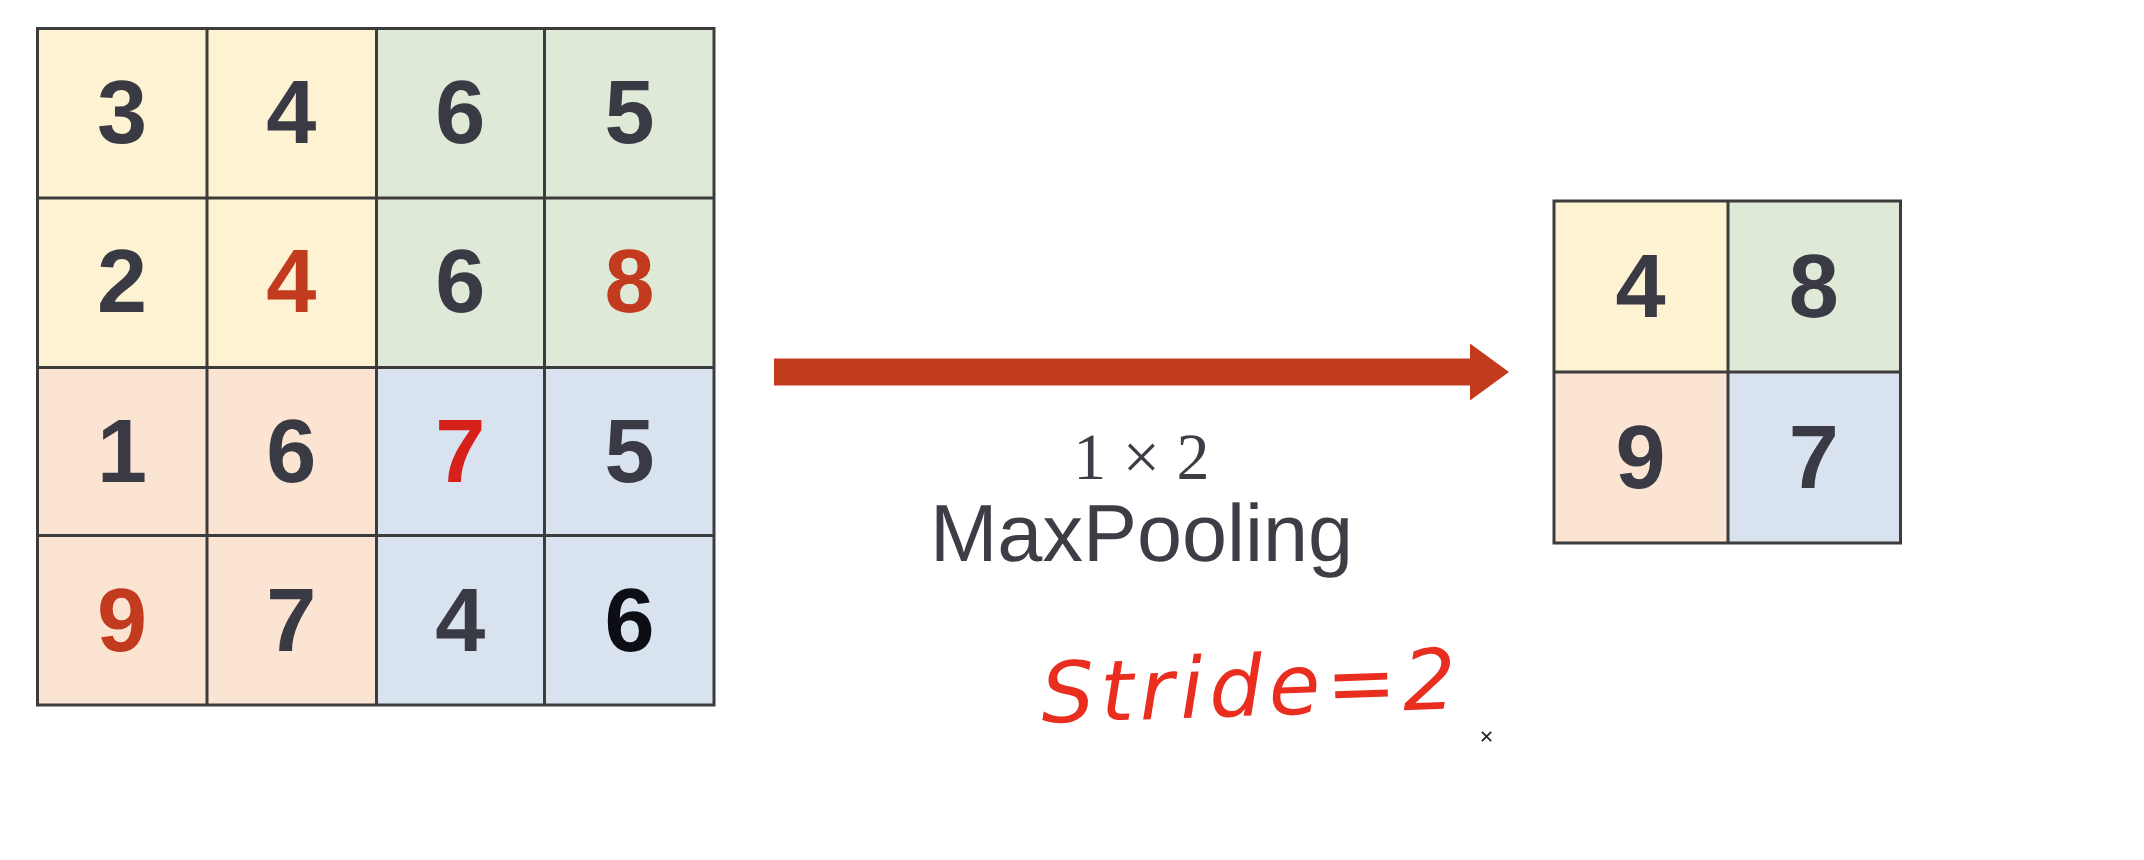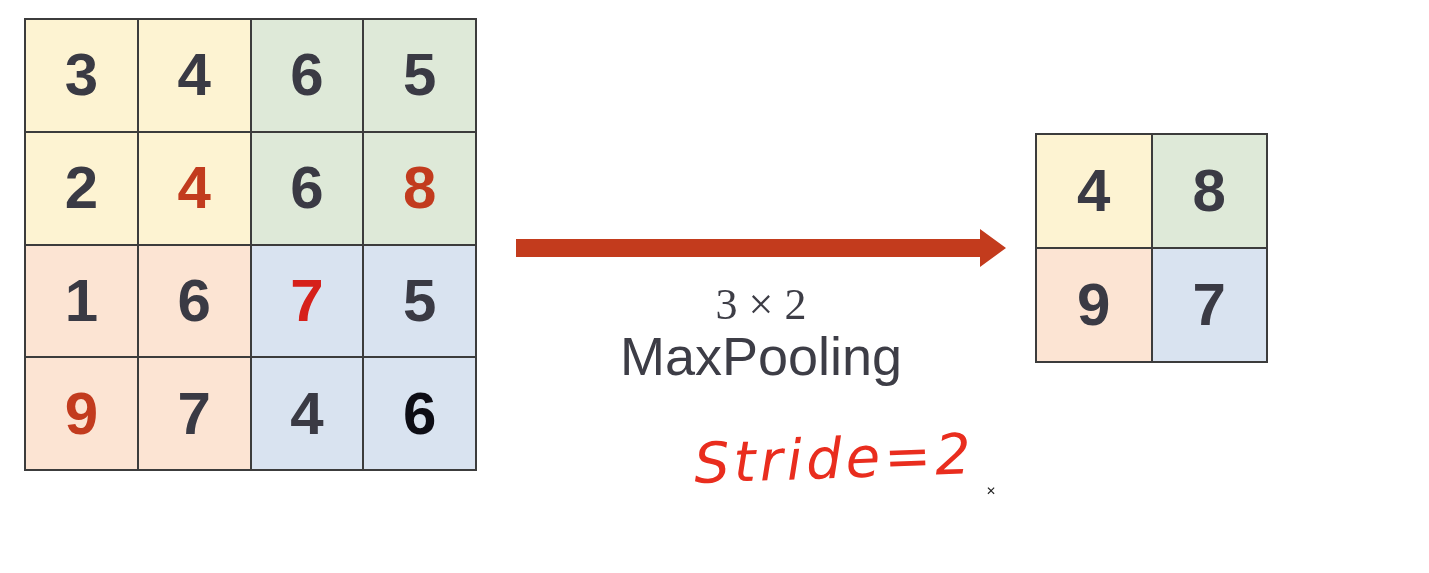--- a/index.html
+++ b/index.html
@@ -130,21 +130,21 @@
       <span class="num" style="color: rgb(13, 13, 21);">6</span>
     </div>
 </div>
 
 <div class="arrow" style="color: rgb(195, 59, 29);">
   <svg width="490" height="40" viewBox="0 0 490 40" aria-hidden="true">
     <path d="M0,11 H464 V1 L490,20 L464,39 V29 H0 Z" fill="currentColor"></path>
   </svg>
 </div>
 
-<div class="op-label op-kernel" style="color: rgb(61, 61, 70);">3 × 2</div>
+<div class="op-label op-kernel" style="color: rgb(61, 61, 70);">1 × 2</div>
 <div class="op-label op-name" style="color: rgb(61, 61, 70);">MaxPooling</div>
 
 <div class="stride" style="color: rgb(233, 45, 30);">Stride=2</div>
 <div class="cursor-mark">✕</div>
 
 <div class="grid output-grid">
   <div class="cell" style="background: rgb(253, 243, 210);">
       <span class="num" style="color: rgb(58, 58, 68);">4</span>
     </div>
   <div class="cell" style="background: rgb(222, 233, 216);">

